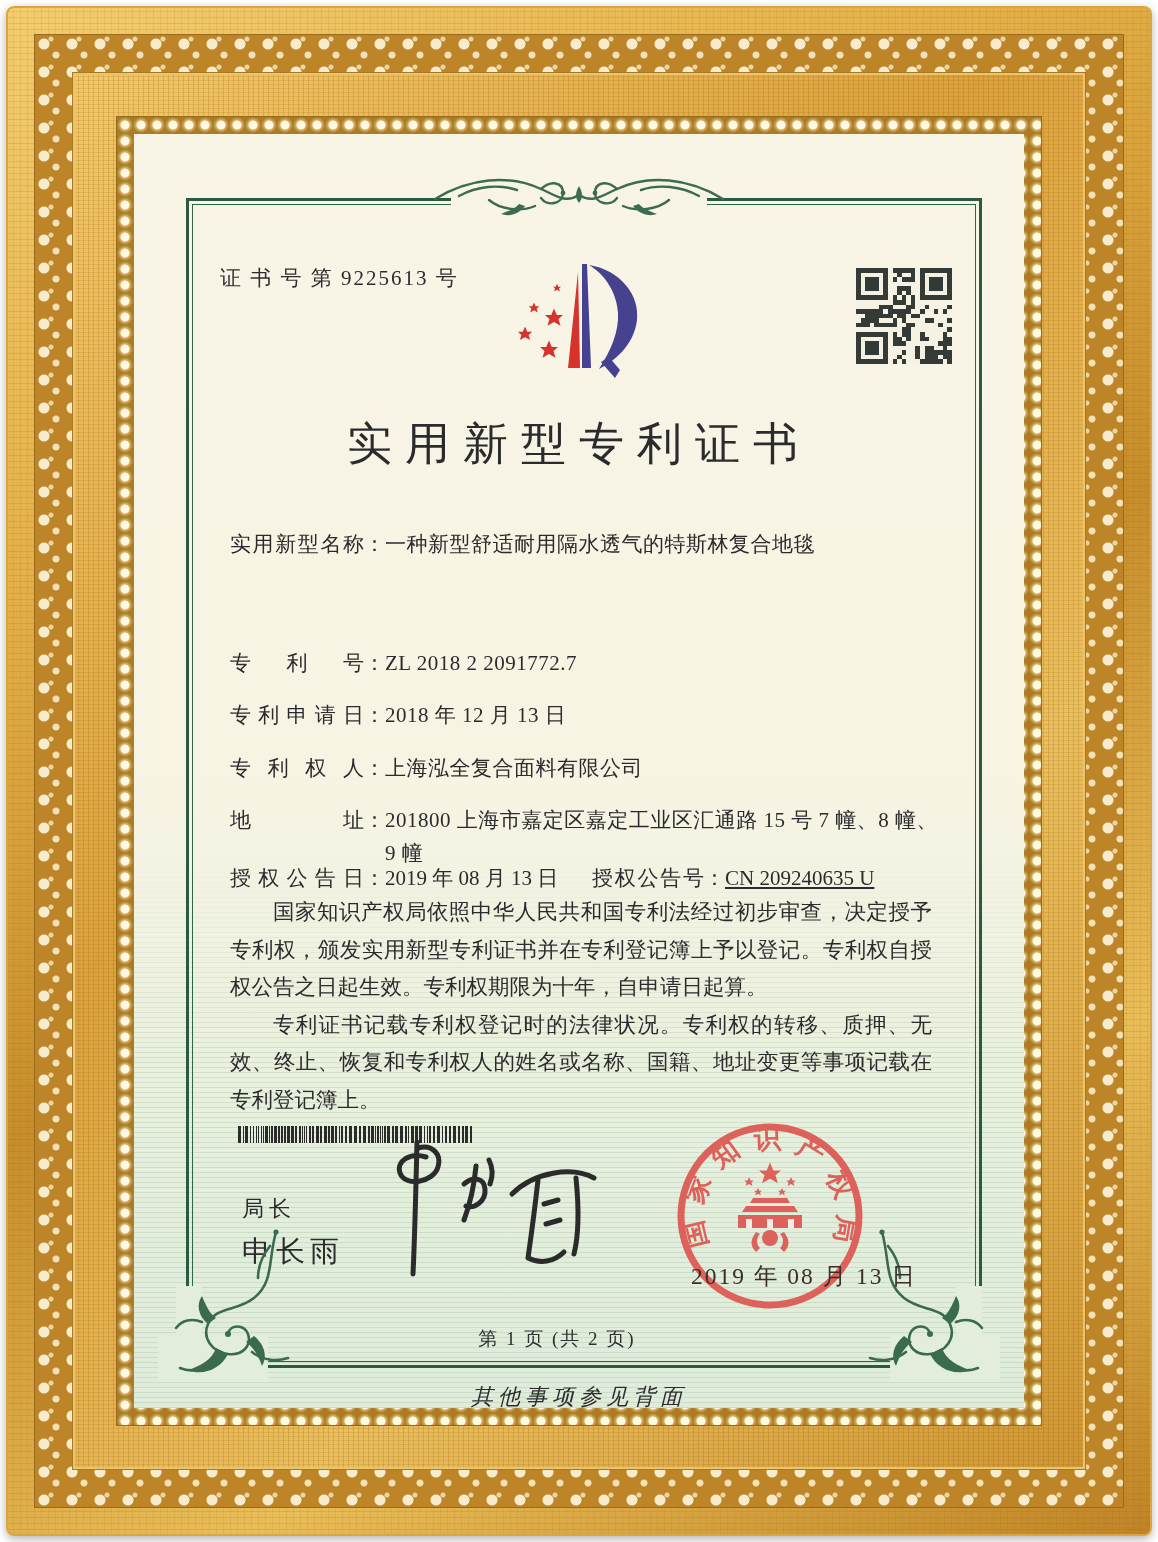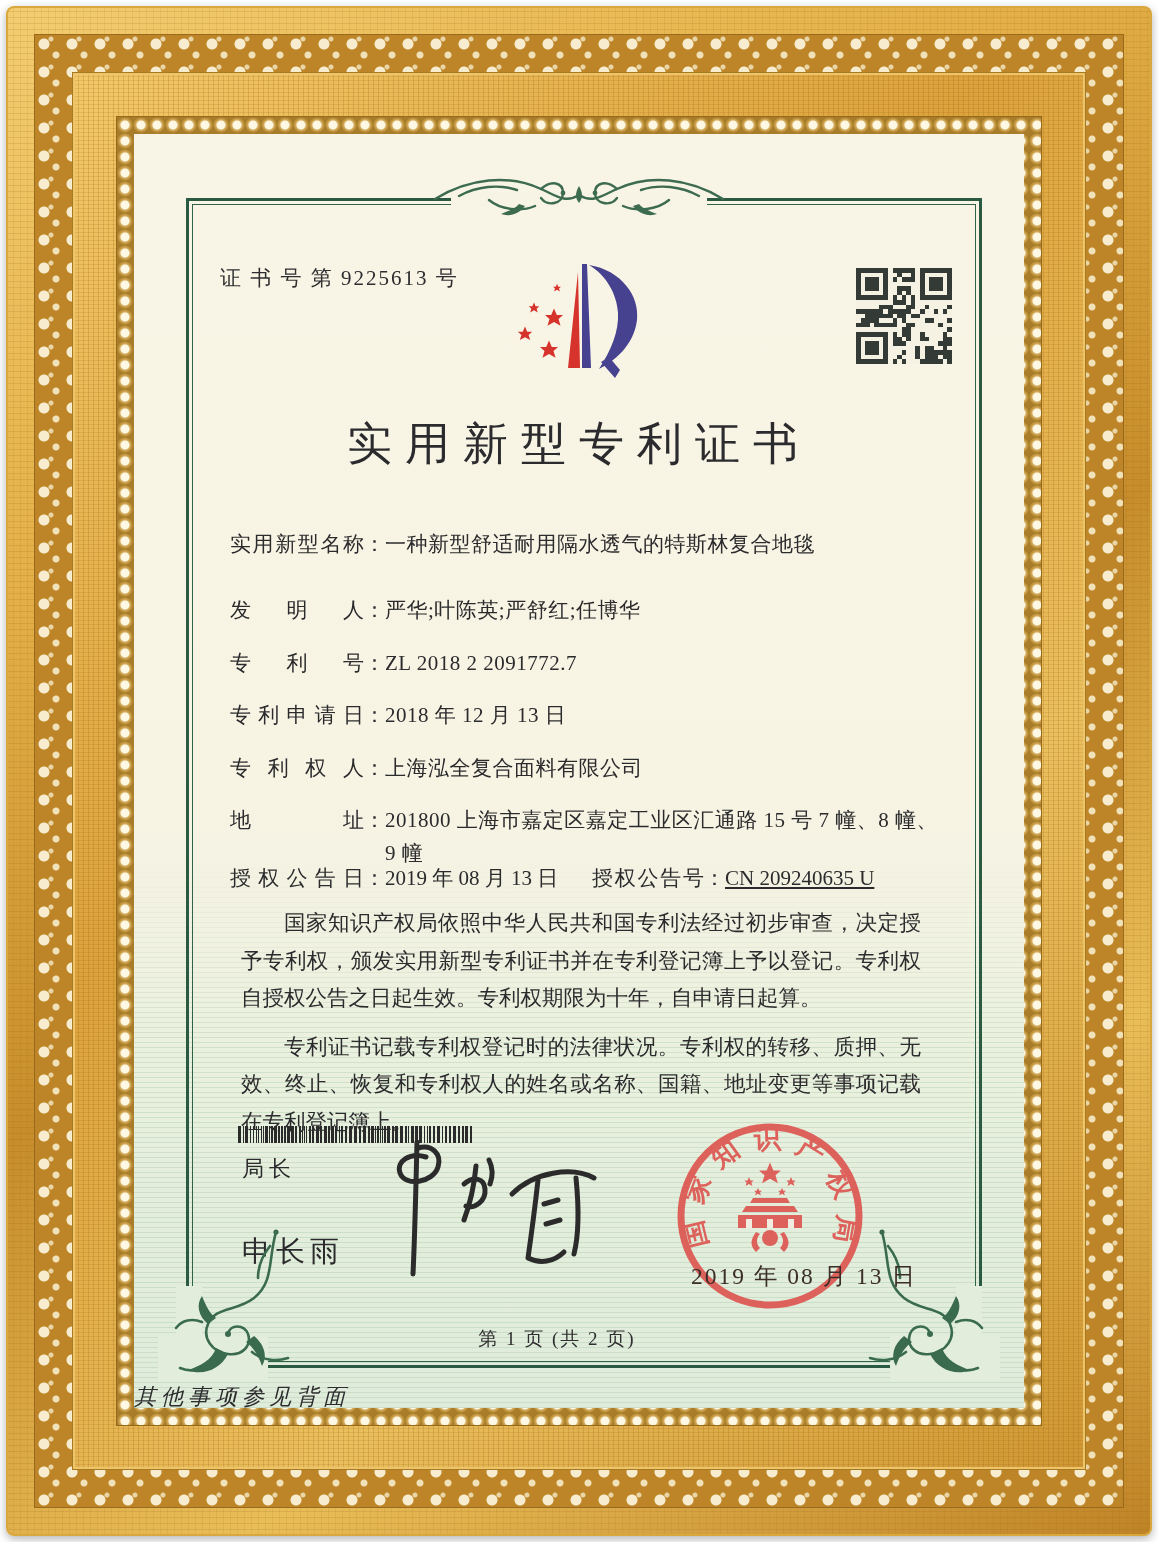--- a/index.html
+++ b/index.html
@@ -52,27 +52,27 @@
          font-weight:500;color:#2b2b2e;}
   .field-row{left:96px;width:720px;font-size:21px;line-height:33px;color:#2b2b2d;}
   .flabel{display:inline-block;width:134px;text-align:justify;text-align-last:justify;vertical-align:top;}
   .fcolon{display:inline-block;vertical-align:top;}
   .fvalue{display:inline-block;width:560px;vertical-align:top;letter-spacing:.5px;}
   #row-grant{left:96px;width:760px;font-size:21px;color:#2b2b2d;}
   #row-grant .flabel2{display:inline-block;width:112px;text-align:justify;text-align-last:justify;}
   #grant-pair2{position:absolute;left:362px;top:0;text-decoration:underline;}
   #paragraphs{left:96px;top:760px;width:702px;font-size:21.5px;line-height:37.5px;
               text-align:justify;color:#2b2b2d;}
-  #paragraphs p{margin:11px;text-indent:2em;}
-  #director-title{left:108px;top:1020px;font-size:22px;letter-spacing:5px;color:#2b2b2d;}
+  #paragraphs p{margin:0;text-indent:2em;}
+  #director-title{left:108px;top:1060px;font-size:22px;letter-spacing:5px;color:#2b2b2d;}
   #director-name{left:108px;top:1098px;font-size:29px;letter-spacing:5px;color:#2b2b2d;}
   #seal-date{left:557px;top:1126px;font-size:23.5px;letter-spacing:2px;color:#3b2d28;z-index:6;}
   #page-footer{left:0;right:44px;top:1192px;text-align:center;font-size:19px;
                letter-spacing:2px;color:#2f2f31;}
-  #back-note{left:0;right:0;top:1248px;text-align:left;font-size:22px;font-style:italic;
+  #back-note{left:0;right:0;top:1248px;text-align:center;font-size:22px;font-style:italic;
              letter-spacing:5px;color:#2c2c2e;}
 
   
   #logo{left:382px;top:124px;width:140px;height:124px;}
   #qr{left:722px;top:134px;width:96px;height:96px;}
   #barcode{left:104px;top:992px;width:236px;height:17px;}
   #signature{left:238px;top:998px;width:240px;height:150px;z-index:5;}
   #seal{left:536px;top:982px;width:200px;height:200px;z-index:4;opacity:.92;}
   #ornament-top{left:295px;top:28px;width:300px;height:74px;z-index:3;}
   .corner-flourish{width:150px;height:160px;z-index:3;}
@@ -307,23 +307,20 @@
       <rect x="0" y="14" width="7" height="7" fill="#343a36"></rect>
       <rect x="1" y="15" width="5" height="5" fill="#f5f2e4"></rect>
       <rect x="2" y="16" width="3" height="3" fill="#343a36"></rect>
     </svg>
 
   <div class="abs" id="title">实用新型专利证书</div>
 
   <div class="abs field-row" style="top:394px">
     <span class="flabel">实用新型名称</span><span class="fcolon">：</span><span class="fvalue">一种新型舒适耐用隔水透气的特斯林复合地毯</span>
   </div>
-  <div class="abs field-row" style="top:460px">
-    <span class="flabel">发明人</span><span class="fcolon">：</span><span class="fvalue">严华;叶陈英;严舒红;任博华</span>
-  </div>
   <div class="abs field-row" style="top:513px">
     <span class="flabel">专利号</span><span class="fcolon">：</span><span class="fvalue">ZL 2018 2 2091772.7</span>
   </div>
   <div class="abs field-row" style="top:565px">
     <span class="flabel">专利申请日</span><span class="fcolon">：</span><span class="fvalue">2018 年 12 月 13 日</span>
   </div>
   <div class="abs field-row" style="top:618px">
     <span class="flabel">专利权人</span><span class="fcolon">：</span><span class="fvalue">上海泓全复合面料有限公司</span>
   </div>
   <div class="abs field-row" style="top:670px">

